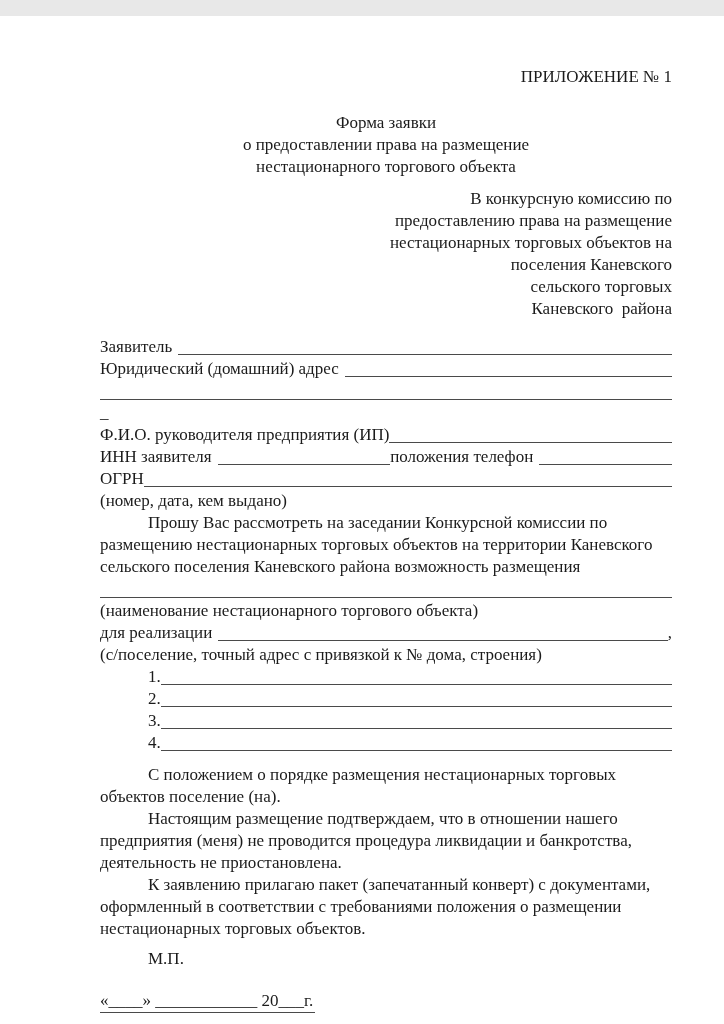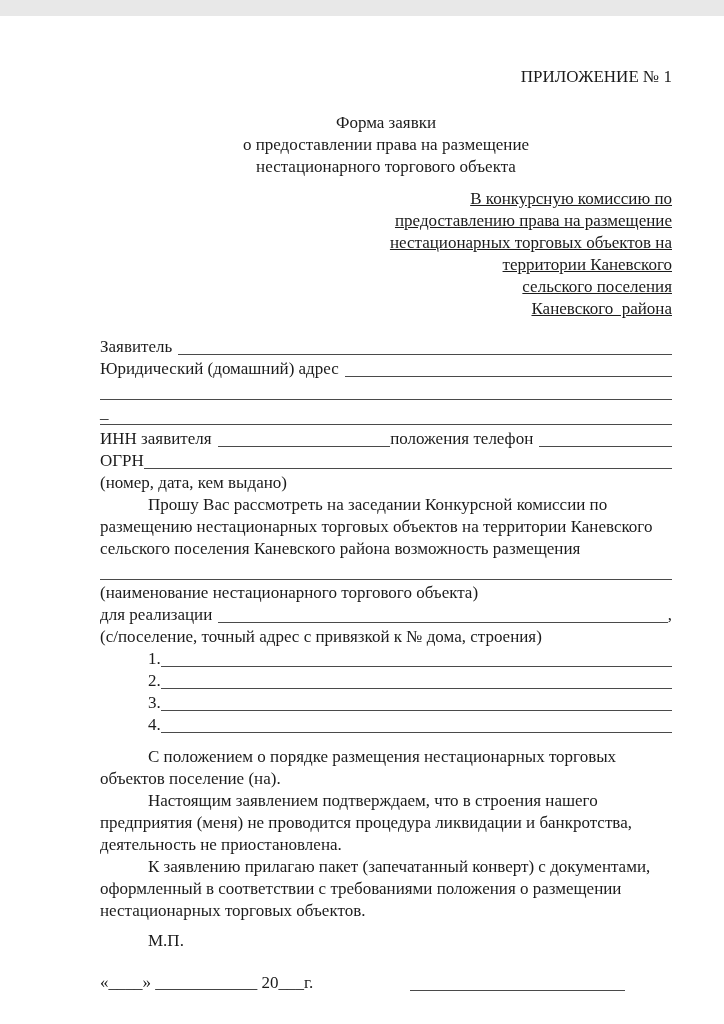--- a/index.html
+++ b/index.html
@@ -12,34 +12,34 @@
     padding:50px 52px 0 100px;
     font-family:"Liberation Serif","DejaVu Serif",serif;
     font-size:17px;
     line-height:22px;
     color:#1b1b1b;
     overflow:hidden;
   }
   .appendix { text-align:right; margin-bottom:24px; }
   .title { text-align:center; margin-bottom:10px; }
   .addressee { text-align:right; margin-bottom:16px; }
-  .addressee .adr-line { white-space:pre;text-decoration:underline; }
+  .addressee .adr-line { white-space:pre; }
   .row { display:flex; align-items:stretch; }
   .lbl { white-space:pre;font-family:Liberation Serif, serif; }
   .fill { flex:1; border-bottom:1px solid #4a4a4a; margin-bottom:3px; }
   .fill.g { margin-left:6px; }
   .fill.w13 { flex:1.3; }
   .blank-line { height:22px; }
   .blank-line .fill { height:19px; }
   .caption { }
   .para { text-indent:48px; text-align:left; }
   .list-row { padding-left:48px; }
   .list { margin-bottom:10px; }
   .stamp { margin-top:8px; margin-left:48px; }
-  .footer-row { display:flex; margin-top:20px; }
+  .footer-row { display:flex; margin-top:20px;flex-direction:column; }
   .spacer { flex:1; }
   .sig-line { width:215px; border-bottom:1px solid #4a4a4a; margin-bottom:3px; margin-right:47px; }
   .suffix { white-space:pre; }
 </style>
 </head>
 <body>
 
 <div class="page">
 
   <div class="appendix">ПРИЛОЖЕНИЕ № 1</div>
@@ -47,42 +47,43 @@
   <div class="title">
     <div>Форма заявки</div>
     <div>о предоставлении права на размещение</div>
     <div>нестационарного торгового объекта</div>
   </div>
 
   <div class="addressee">
     <div class="adr-line">В конкурсную комиссию по</div>
     <div class="adr-line">предоставлению права на размещение</div>
     <div class="adr-line">нестационарных торговых объектов на</div>
-    <div class="adr-line">территории Каневского</div>
-    <div class="adr-line">сельского поселения</div>
+    <div class="adr-line">поселения Каневского</div>
+    <div class="adr-line">сельского торговых</div>
     <div class="adr-line">Каневского  района</div>
   </div>
 
   <div class="row">
     <span class="lbl">Заявитель</span>
     <span class="fill g"></span>
   </div>
 
   <div class="row">
     <span class="lbl">Юридический (домашний) адрес</span>
     <span class="fill g"></span>
   </div>
 
   <div class="row blank-line">
     <span class="fill"></span>
   </div>
 
   <div>_</div>
 
   <div class="row">
+    <span class="lbl">Ф.И.О. руководителя предприятия (ИП)</span>
     <span class="fill"></span>
   </div>
 
   <div class="row">
     <span class="lbl">ИНН заявителя</span>
     <span class="fill g w13"></span>
     <span class="lbl">положения телефон</span>
     <span class="fill g"></span>
   </div>
 
@@ -124,21 +125,21 @@
       <span class="fill"></span>
     </div>
     <div class="row list-row">
       <span class="lbl">4.</span>
       <span class="fill"></span>
     </div>
   </div>
 
   <div class="para">С положением о порядке размещения нестационарных торговых объектов поселение (на).</div>
 
-  <div class="para">Настоящим заявлением подтверждаем, что в строения нашего предприятия (меня) не проводится процедура ликвидации и банкротства, деятельность не приостановлена.</div>
+  <div class="para">Настоящим размещение подтверждаем, что в отношении нашего предприятия (меня) не проводится процедура ликвидации и банкротства, деятельность не приостановлена.</div>
 
   <div class="para">К заявлению прилагаю пакет (запечатанный конверт) с документами, оформленный в соответствии с требованиями положения о размещении нестационарных торговых объектов.</div>
 
   <div class="stamp">М.П.</div>
 
   <div class="footer-row">
     <span class="lbl">«____» ____________ 20___г.</span>
     <span class="spacer"></span>
     <span class="sig-line"></span>
   </div>

